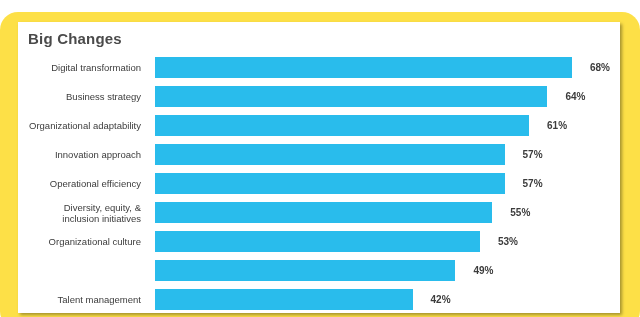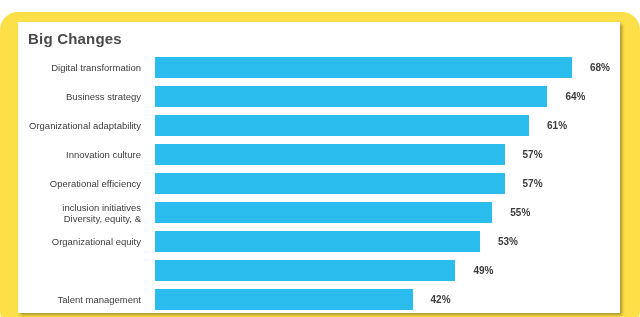--- a/index.html
+++ b/index.html
@@ -138,49 +138,49 @@
           <div class="cat-label">
             <span>Organizational adaptability</span>
           </div>
           <div class="bar-track">
             <div class="bar" style="background: rgb(41, 188, 236); width: 374.074px;"></div>
             <div class="bar-value">61%</div>
           </div>
         </div>
         <div class="bar-row">
           <div class="cat-label">
-            <span>Innovation culture</span>
+            <span>Innovation approach</span>
           </div>
           <div class="bar-track">
             <div class="bar" style="background: rgb(41, 188, 236); width: 349.544px;"></div>
             <div class="bar-value">57%</div>
           </div>
         </div>
         <div class="bar-row">
           <div class="cat-label">
             <span>Operational efficiency</span>
           </div>
           <div class="bar-track">
             <div class="bar" style="background: rgb(41, 188, 236); width: 349.544px;"></div>
             <div class="bar-value">57%</div>
           </div>
         </div>
         <div class="bar-row">
           <div class="cat-label">
+            <span>Diversity, equity, &amp;</span>
             <span>inclusion initiatives</span>
-            <span>Diversity, equity, &amp;</span>
           </div>
           <div class="bar-track">
             <div class="bar" style="background: rgb(41, 188, 236); width: 337.279px;"></div>
             <div class="bar-value">55%</div>
           </div>
         </div>
         <div class="bar-row">
           <div class="cat-label">
-            <span>Organizational equity</span>
+            <span>Organizational culture</span>
           </div>
           <div class="bar-track">
             <div class="bar" style="background: rgb(41, 188, 236); width: 325.015px;"></div>
             <div class="bar-value">53%</div>
           </div>
         </div>
         <div class="bar-row">
           <div class="bar-track">
             <div class="bar" style="background: rgb(41, 188, 236); width: 300.485px;"></div>
             <div class="bar-value">49%</div>

